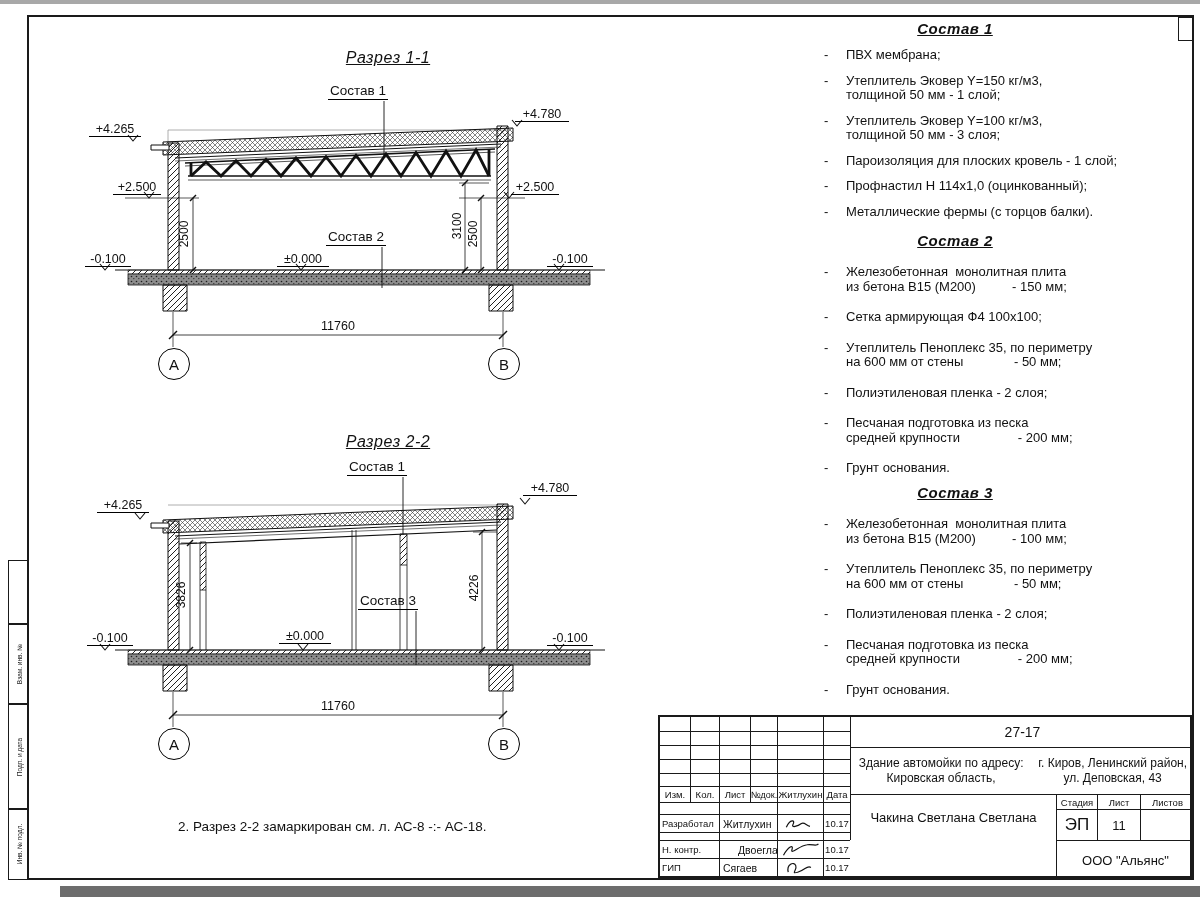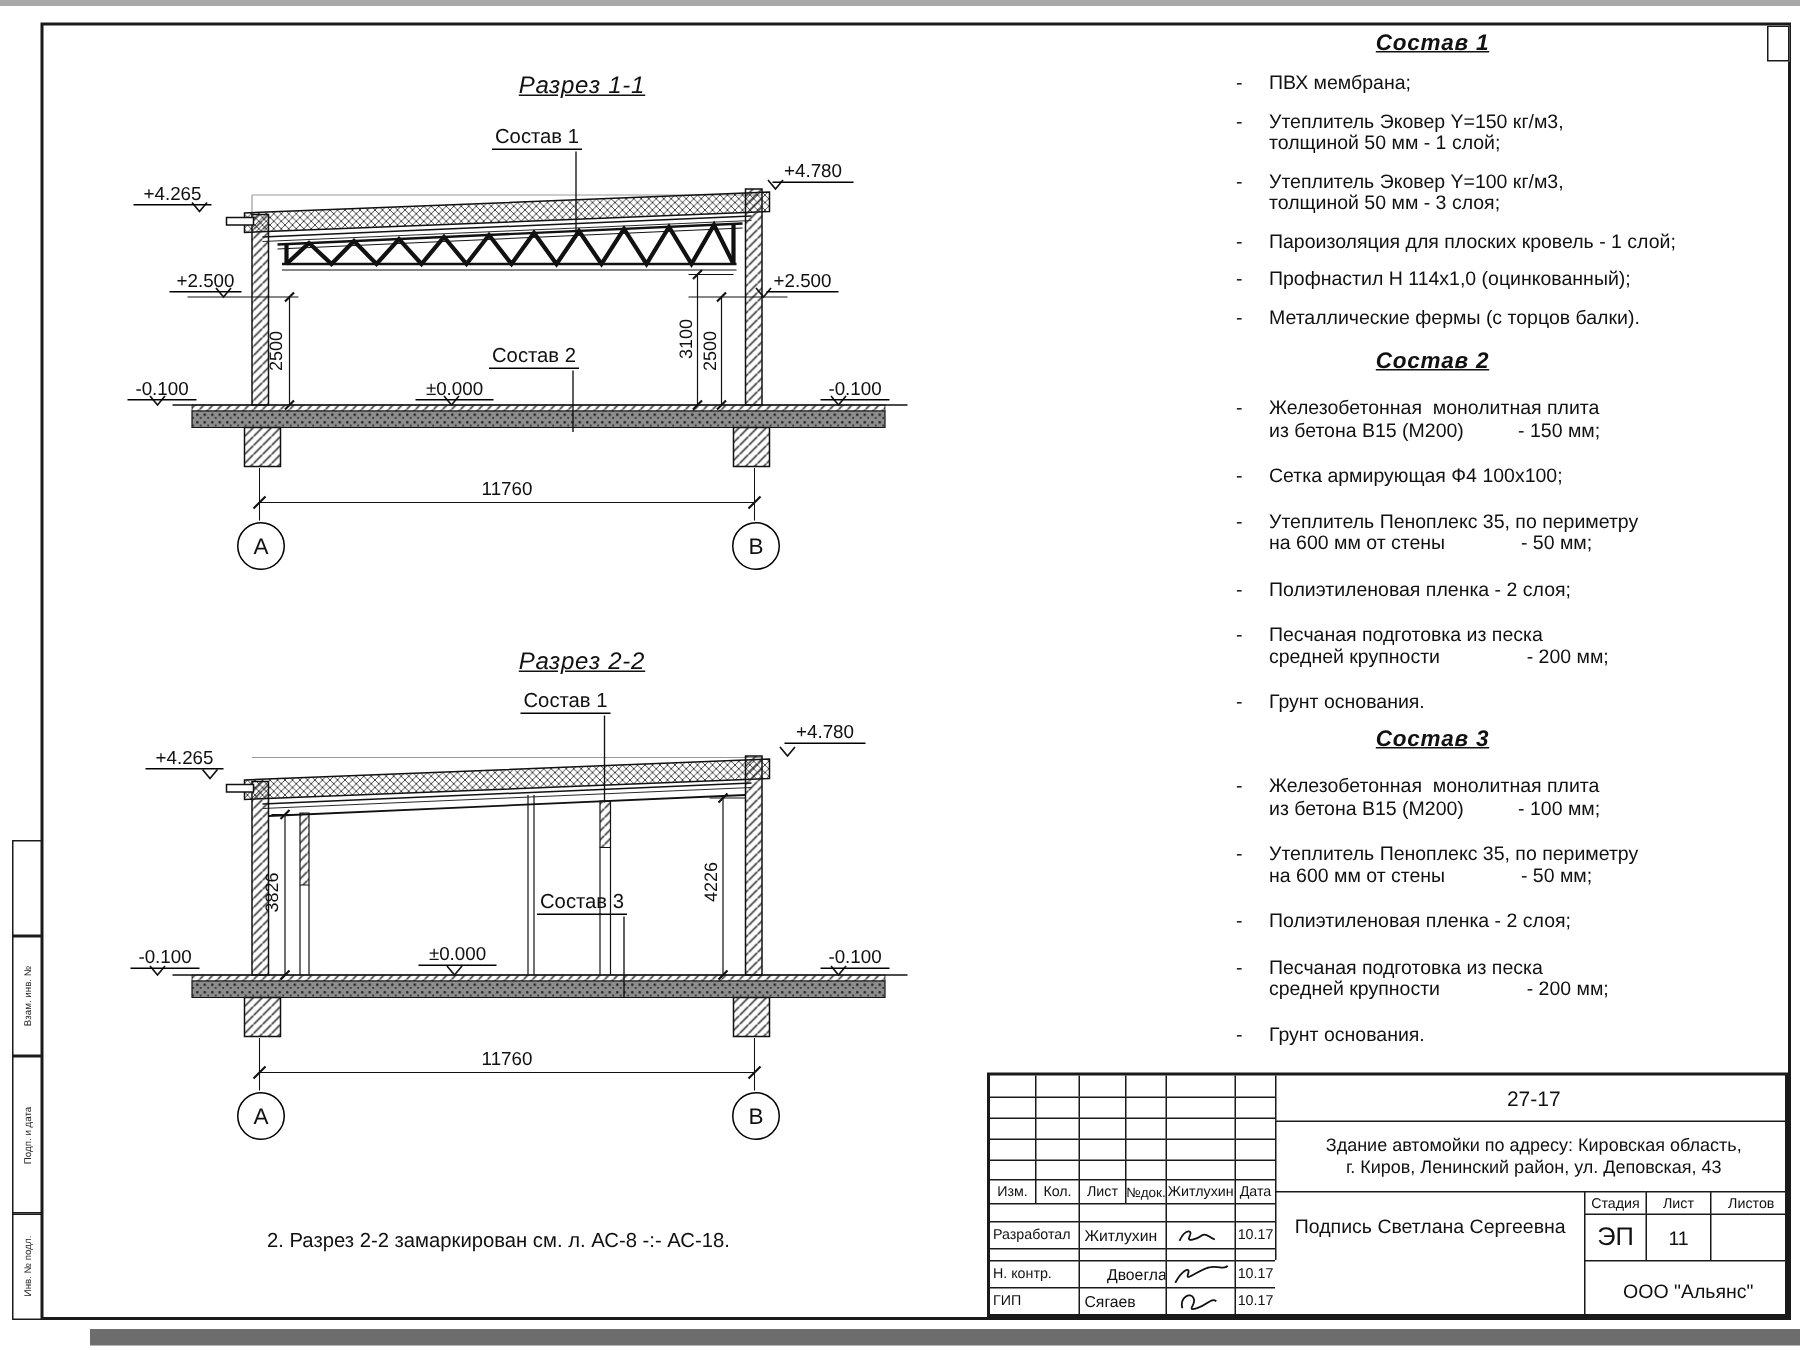--- a/index.html
+++ b/index.html
@@ -29,21 +29,21 @@
   .complist .dash{width:22px;padding-left:24px;flex:none;}
   .complist .txt{white-space:pre-wrap;}
   
   .notes{font-size:13.5px;line-height:17px;}
   
   .tb{left:658px;top:715px;width:534px;height:163px;border:2px solid #1a1a1a;box-sizing:border-box;font-size:10.5px;}
   .tb .cell{position:absolute;box-sizing:border-box;border-left:1px solid #1a1a1a;border-top:1px solid #1a1a1a;display:flex;align-items:center;justify-content:center;text-align:center;overflow:hidden;}
   .tb .nol{border-left:none;}
   .tb .not{border-top:none;}
   .tb .big{font-size:14px;}
-  .tb .addr{font-size:12px;line-height:15px;flex-direction:column;}
+  .tb .addr{font-size:12px;line-height:15px;flex-direction:row;}
   .tb .name{font-size:13px;}
   .tb .sig svg{width:100%;height:100%;}
   line,polyline,path,rect,polygon{vector-effect:non-scaling-stroke;}
 </style>
 </head>
 <body>
 
 <div class="abs band-top"></div>
 <div class="abs band-bottom"></div>
 <div class="abs frame"></div>
@@ -381,21 +381,21 @@
       </svg>
     </div>
   <div class="cell" style="left:163px;top:141px;width:27px;height:18px;font-size:9.5px;">10.17</div>
   <div class="cell nol" style="left:0;top:159px;width:190px;height:4px;border-top:1px solid #1a1a1a;"></div>
 
   <div class="cell not big" style="left:190px;top:0;width:344px;height:30px;">27-17</div>
   <div class="cell addr" style="left:190px;top:30px;width:344px;height:47px;">
     <span>Здание автомойки по адресу: Кировская область,</span>
     <span>г. Киров, Ленинский район, ул. Деповская, 43</span>
   </div>
-  <div class="cell name" style="left:190px;top:77px;width:206px;height:46px;">Подпись Светлана Сергеевна</div>
+  <div class="cell name" style="left:190px;top:77px;width:206px;height:46px;">Чакина Светлана Светлана</div>
   <div class="cell" style="left:396px;top:77px;width:41px;height:15px;font-size:9.5px;">Стадия</div>
   <div class="cell" style="left:437px;top:77px;width:43px;height:15px;font-size:9.5px;">Лист</div>
   <div class="cell" style="left:480px;top:77px;width:54px;height:15px;font-size:9.5px;">Листов</div>
   <div class="cell" style="left:396px;top:92px;width:41px;height:31px;font-size:17px;">ЭП</div>
   <div class="cell" style="left:437px;top:92px;width:43px;height:31px;font-size:13px;">11</div>
   <div class="cell" style="left:480px;top:92px;width:54px;height:31px;font-size:13px;"></div>
   <div class="cell" style="left:396px;top:123px;width:138px;height:40px;font-size:13px;">ООО "Альянс"</div>
 </div>
 
 </body></html>

